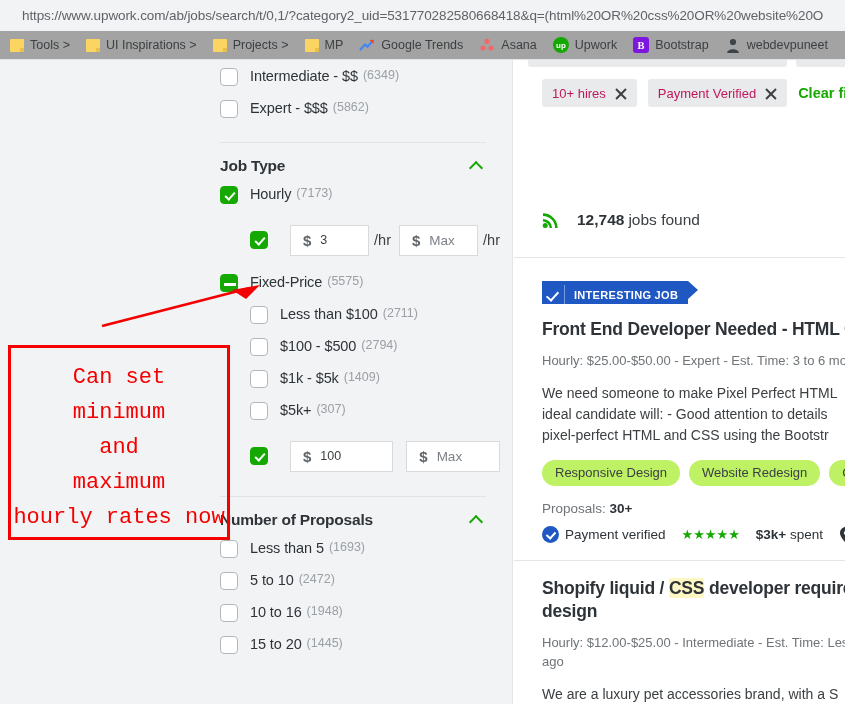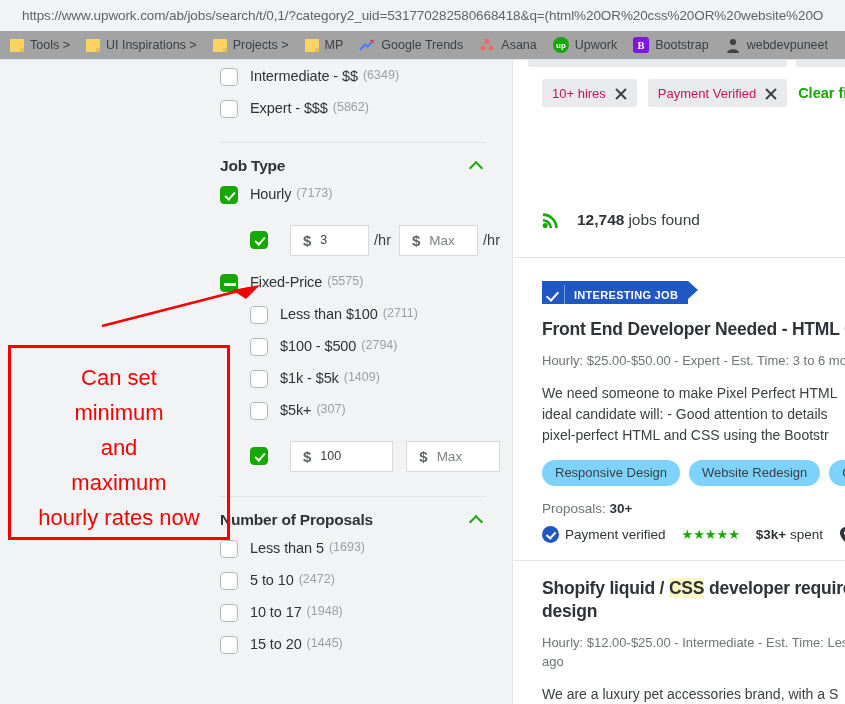--- a/index.html
+++ b/index.html
@@ -101,21 +101,21 @@
   .perhr{font-size:14.5px;color:#3c4043;margin-left:5px;}
 
   
   .annobox{
     position:absolute;left:8px;top:285px;width:222px;height:195px;
     border:3px solid #f40000;box-sizing:border-box;background:transparent;
     padding-top:12px;
   }
   .annoline{
     color:#f40000;font-size:22px;line-height:35px;text-align:center;
-    font-family:Liberation Sans, sans-serif;letter-spacing:0px;white-space:nowrap;
+    font-family:Liberation Mono, monospace;letter-spacing:0px;white-space:nowrap;
   }
   .arrow{position:absolute;left:100px;top:222px;width:162px;height:46px;pointer-events:none;}
 
   
   .rightpane{
     position:absolute;left:514px;top:0;width:331px;height:644px;
     background:#ffffff;overflow:hidden;
   }
   .chipstub-row{position:absolute;left:14px;top:0;display:flex;}
   .chipstub{height:7px;background:#e9eaeb;border-radius:0 0 3px 3px;}
@@ -164,21 +164,21 @@
   }
   .jtitle{
     font-size:17.5px;color:#2e3338;font-weight:bold;margin-top:11px;
     white-space:nowrap;letter-spacing:-0.2px;
   }
   .jtitle .hl{background:#fdf7c3;}
   .jmeta{font-size:13px;color:#6e7478;margin-top:11px;line-height:19px;}
   .jdesc{font-size:14px;color:#3c4043;margin-top:13px;line-height:21px;white-space:nowrap;}
   .tags{display:flex;margin-top:14px;}
   .tag{
-    height:26px;line-height:26px;background:#7dd3fc;border-radius:13px;
+    height:26px;line-height:26px;background:#bef264;border-radius:13px;
     padding:0 13px;font-size:13px;color:#3c4043;margin-right:9px;white-space:nowrap;flex:none;text-align:right;
   }
   .proposals{font-size:13.5px;color:#6e7478;margin-top:15px;}
   .proposals b{color:#2e3338;}
   .statrow{display:flex;align-items:center;margin-top:10px;white-space:nowrap;}
   .verifiedicon{
     width:17px;height:17px;border-radius:50%;background:#1f57c3;position:relative;flex:none;
   }
   .verifiedicon:after{
     content:"";position:absolute;left:5.5px;top:3.5px;width:4px;height:7px;
@@ -359,21 +359,21 @@
           <span class="flabel">Less than 5</span>
           <span class="fcount">(1693)</span>
         </div>
         <div class="frow">
           <span class="cbx"></span>
           <span class="flabel">5 to 10</span>
           <span class="fcount">(2472)</span>
         </div>
         <div class="frow">
           <span class="cbx"></span>
-          <span class="flabel">10 to 17</span>
+          <span class="flabel">10 to 16</span>
           <span class="fcount">(1948)</span>
         </div>
         <div class="frow">
           <span class="cbx"></span>
           <span class="flabel">15 to 20</span>
           <span class="fcount">(1445)</span>
         </div>
 
       </div>
 

